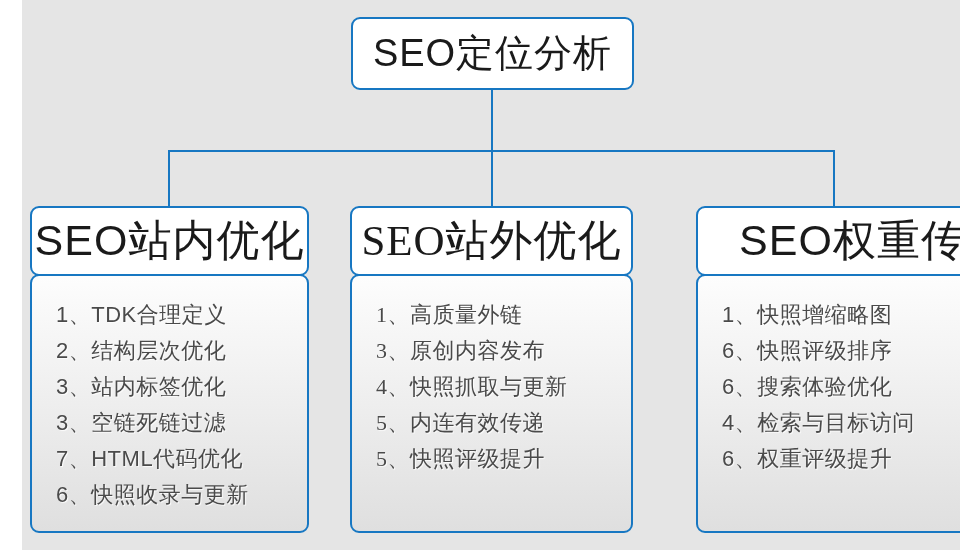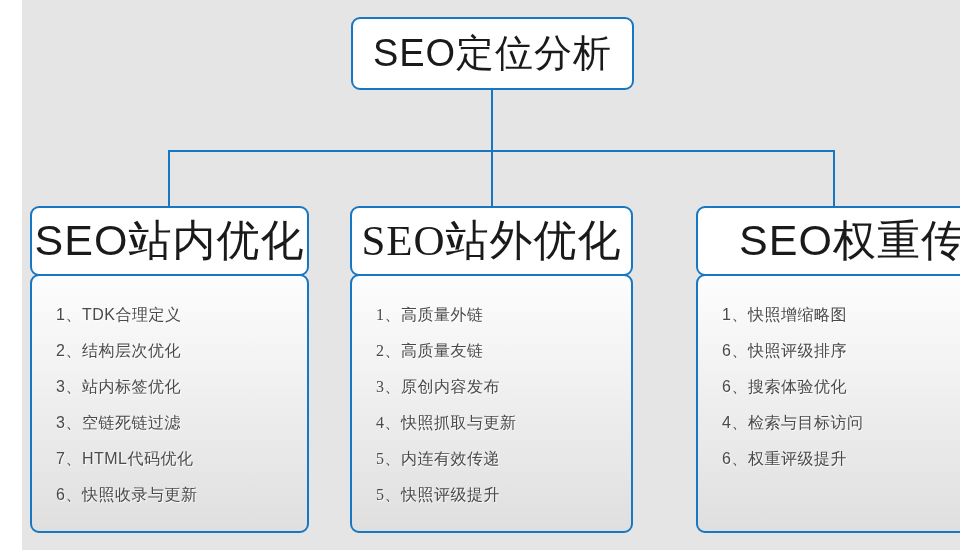--- a/index.html
+++ b/index.html
@@ -64,21 +64,21 @@
     box-sizing: border-box;
     border: 2px solid #1777c2;
     border-radius: 9px;
     background: linear-gradient(to bottom, #fdfdfd 0%, #f1f1f1 40%, #dfdfdf 100%);
     padding: 21px 10px 0 24px;
     z-index: 1;
   }
   .list-item {
     height: 36px;
     line-height: 36px;
-    font-size: 16px;
+    font-size: 22px;
     color: #4a4a4a;
     text-shadow: 1px 1px 1px rgba(255,255,255,0.9);
     white-space: nowrap;
     letter-spacing: 0.5px;
   }
   .connector {
     position: absolute;
     background: #1777c2;
   }
   .conn-root-v  { left: 469px; top: 90px;  width: 2px;   height: 60px; }
@@ -115,21 +115,20 @@
       <div class="list-item">6、快照收录与更新</div>
     </div>
   </div>
 
   <div class="column col-2">
     <div class="header-box">
       <span>SEO站外优化</span>
     </div>
     <div class="list-box">
       <div class="list-item">1、高质量外链</div>
-      <div class="list-item">2、高质量友链</div>
       <div class="list-item">3、原创内容发布</div>
       <div class="list-item">4、快照抓取与更新</div>
       <div class="list-item">5、内连有效传递</div>
       <div class="list-item">5、快照评级提升</div>
     </div>
   </div>
 
   <div class="column col-3">
     <div class="header-box">
       <span>SEO权重传递</span>

